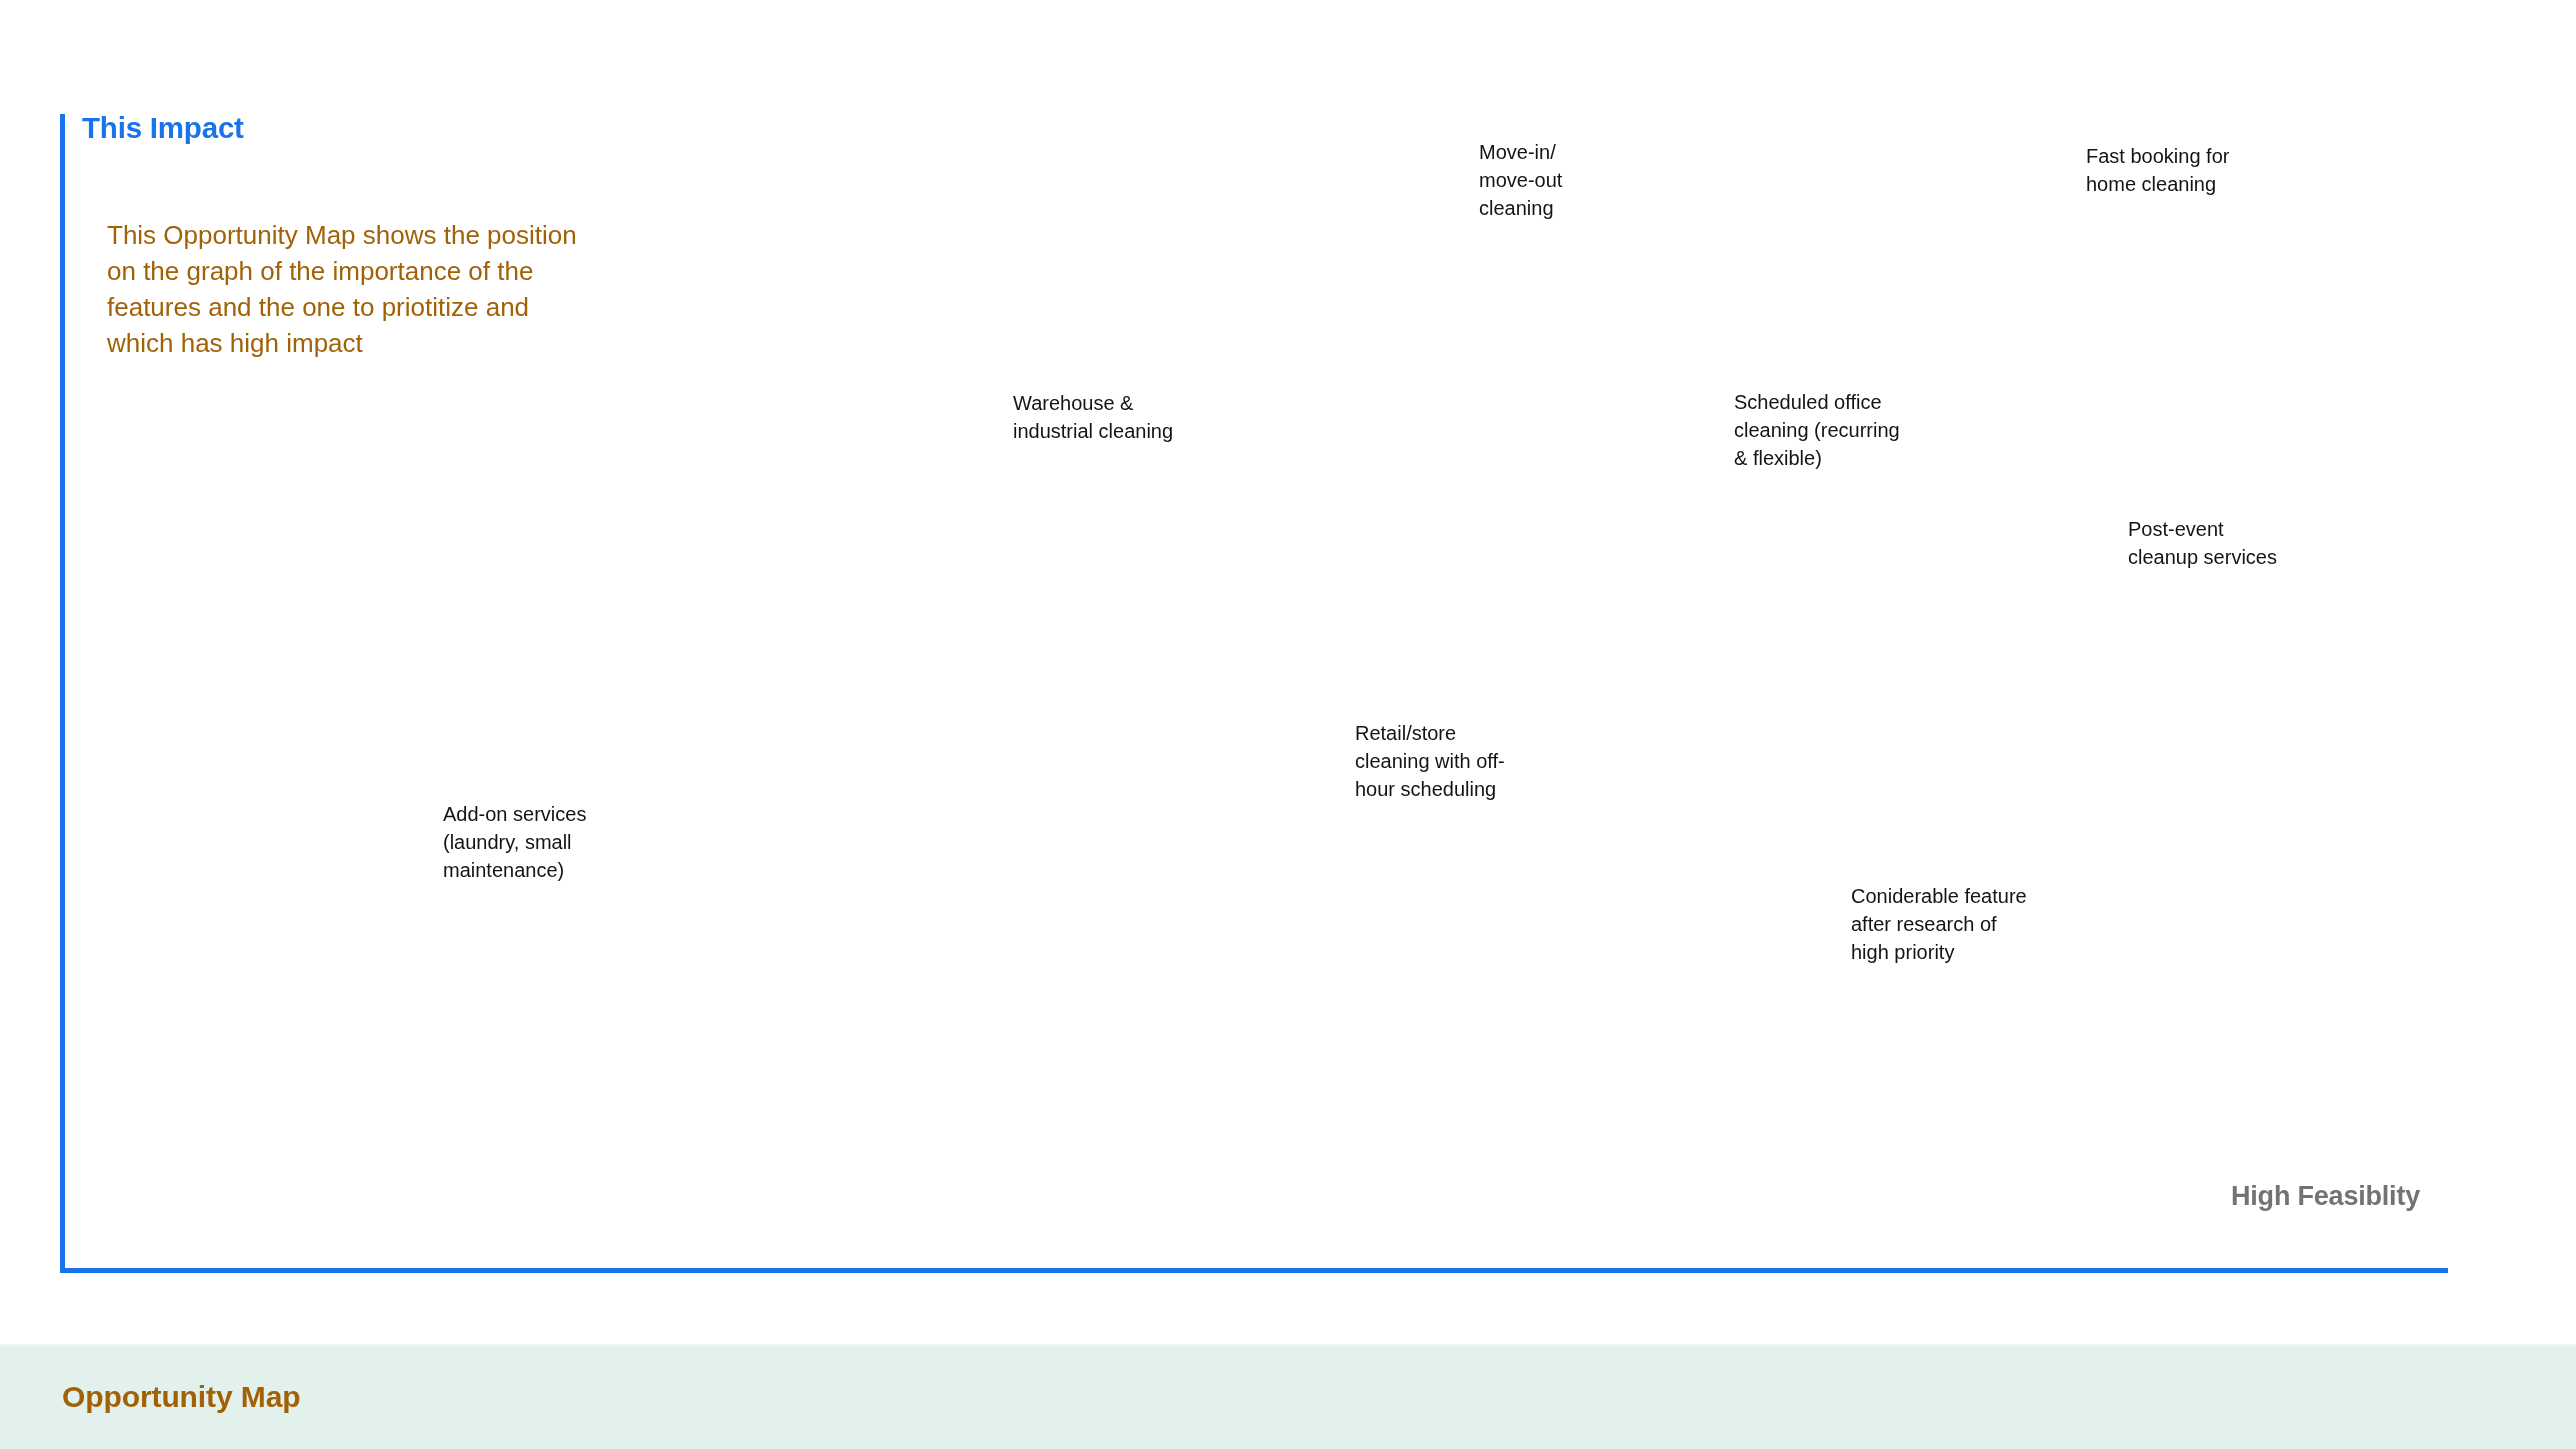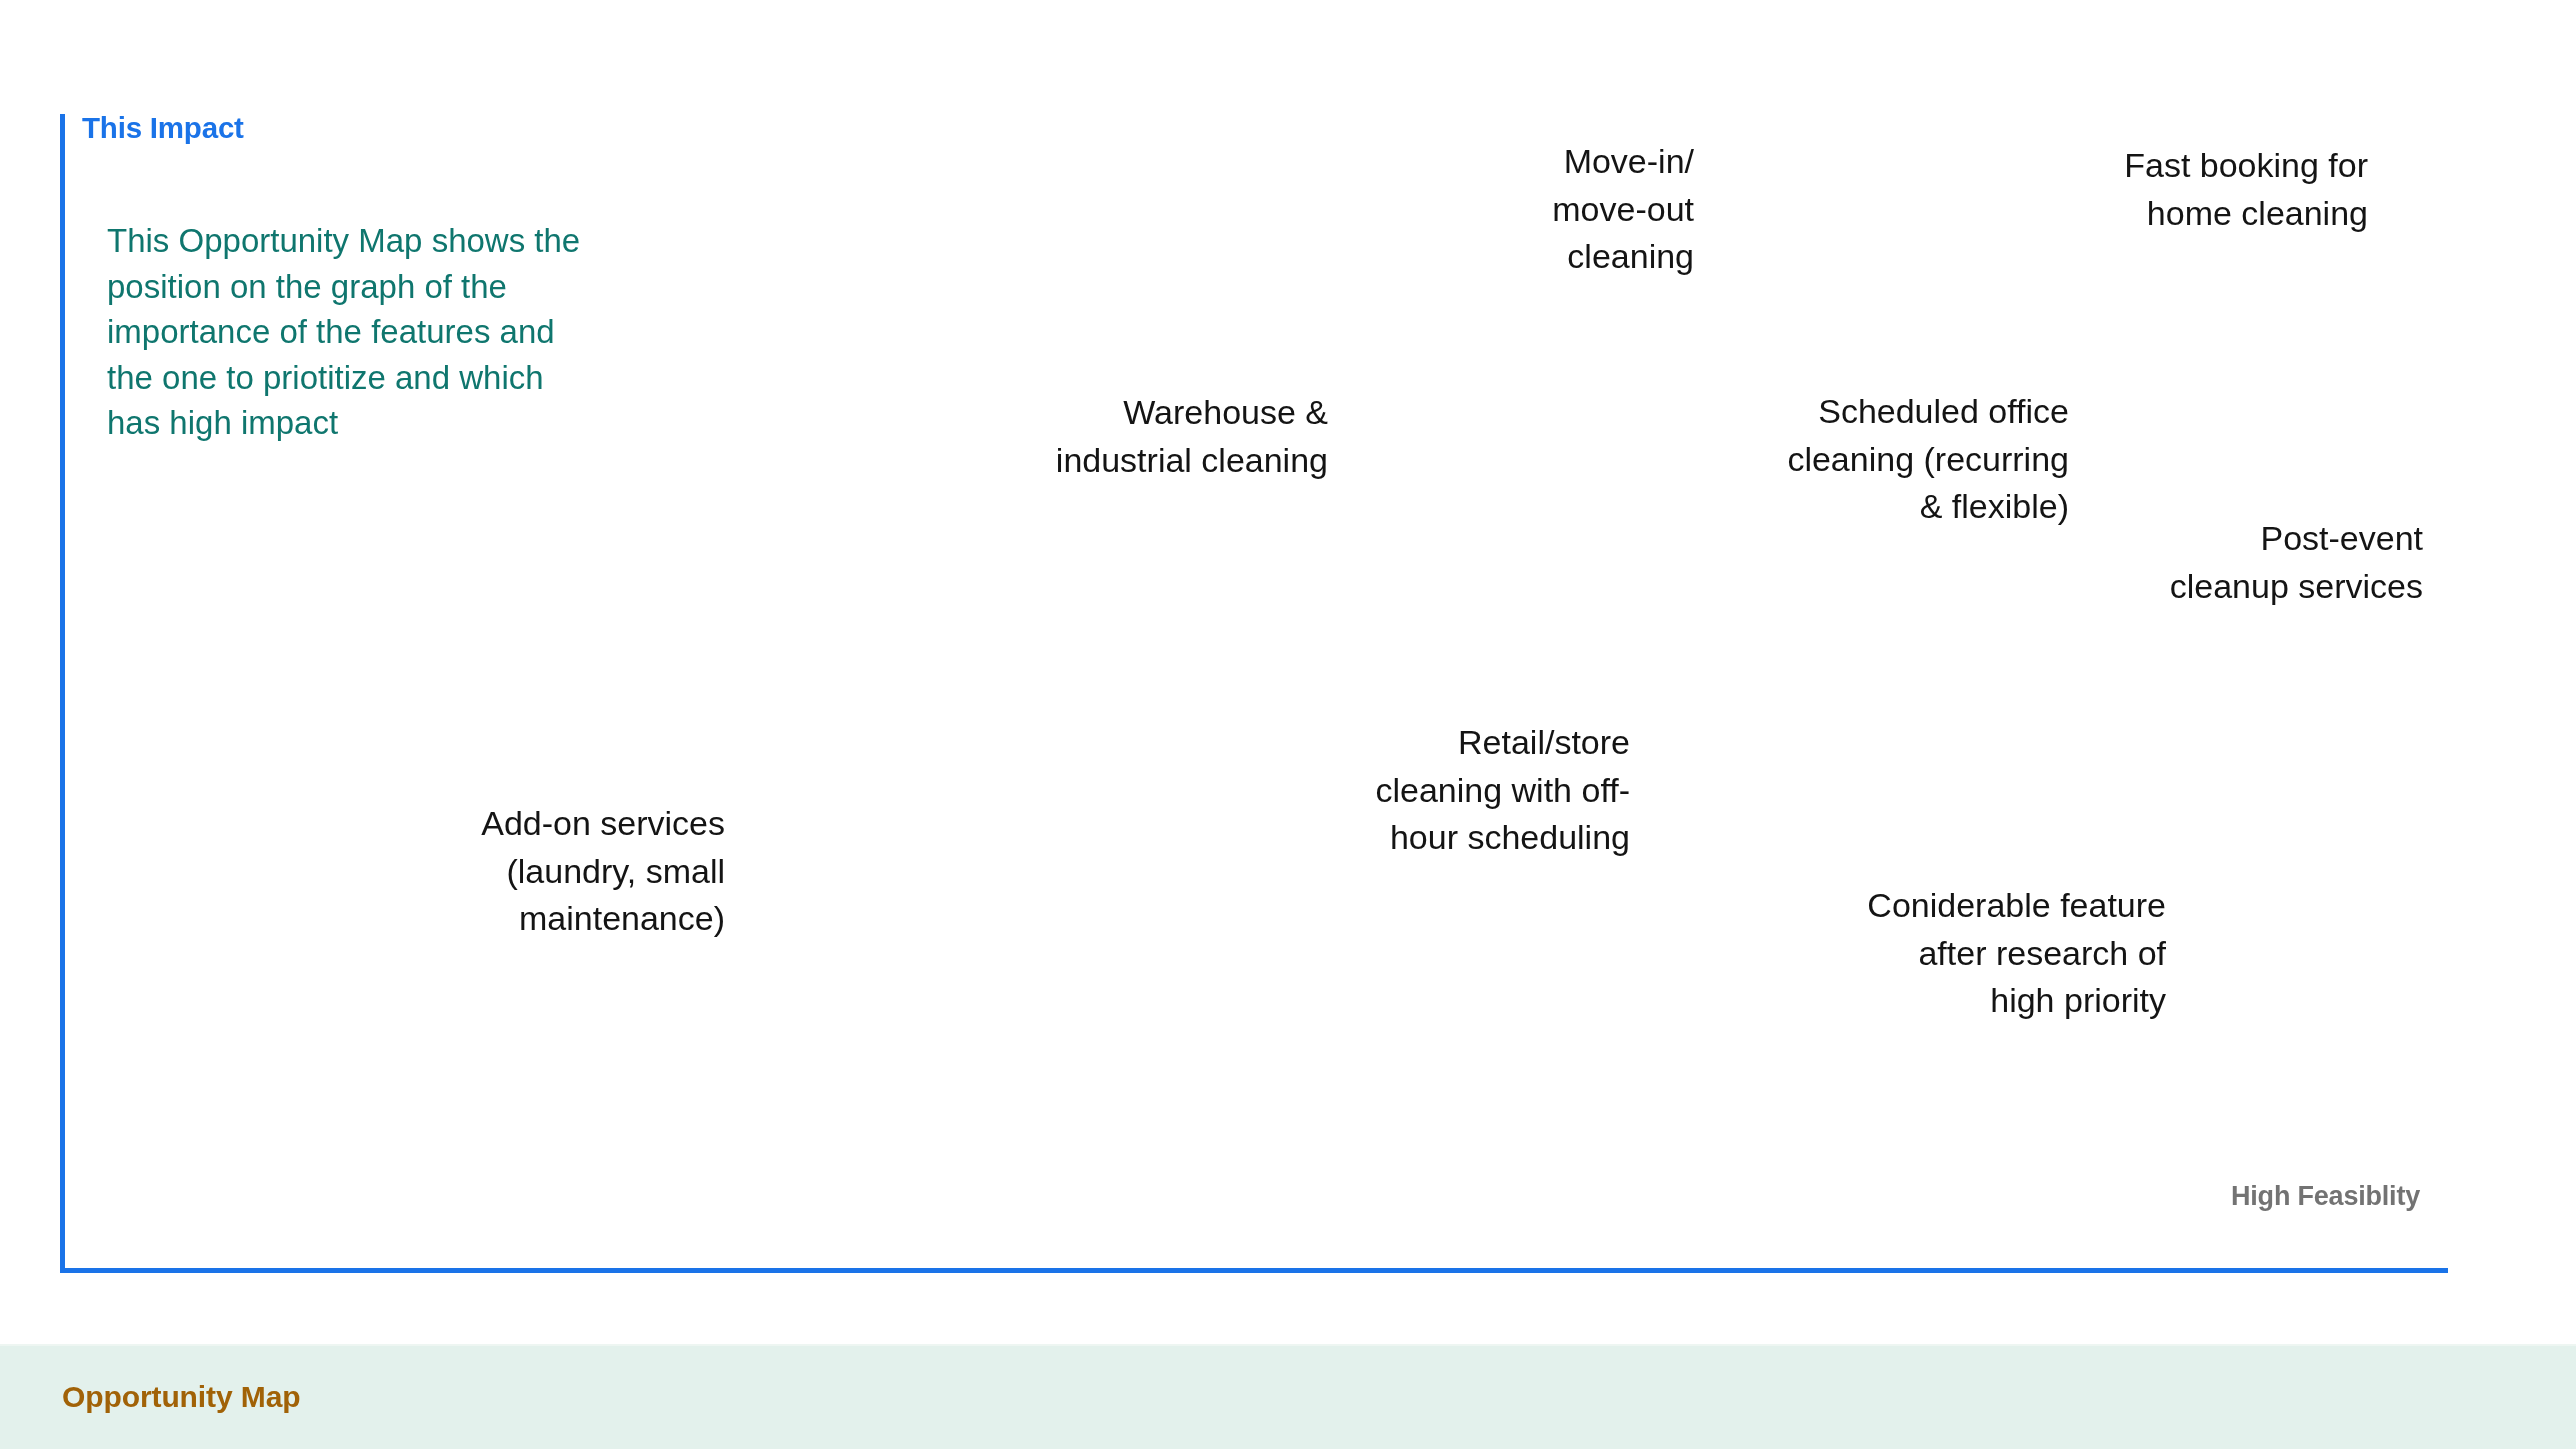--- a/index.html
+++ b/index.html
@@ -91,32 +91,32 @@
     letter-spacing: -0.2px;
     white-space: nowrap;
   }
 
   
   #description {
     position: absolute;
     left: 107px;
     top: 218px;
     width: 490px;
-    font-size: 33px;
+    font-size: 26px;
     line-height: 1.38;
-    color: #0f766e;
+    color: #a16207;
   }
 
   
   .feature {
     position: absolute;
-    font-size: 34px;
+    font-size: 20px;
     line-height: 1.40;
     color: #141414;
-    text-align: right;
+    text-align: left;
     white-space: pre-line;
   }
 
   
   #footer {
     position: absolute;
     left: 0;
     top: 1344px;
     width: 2576px;
     height: 105px;

